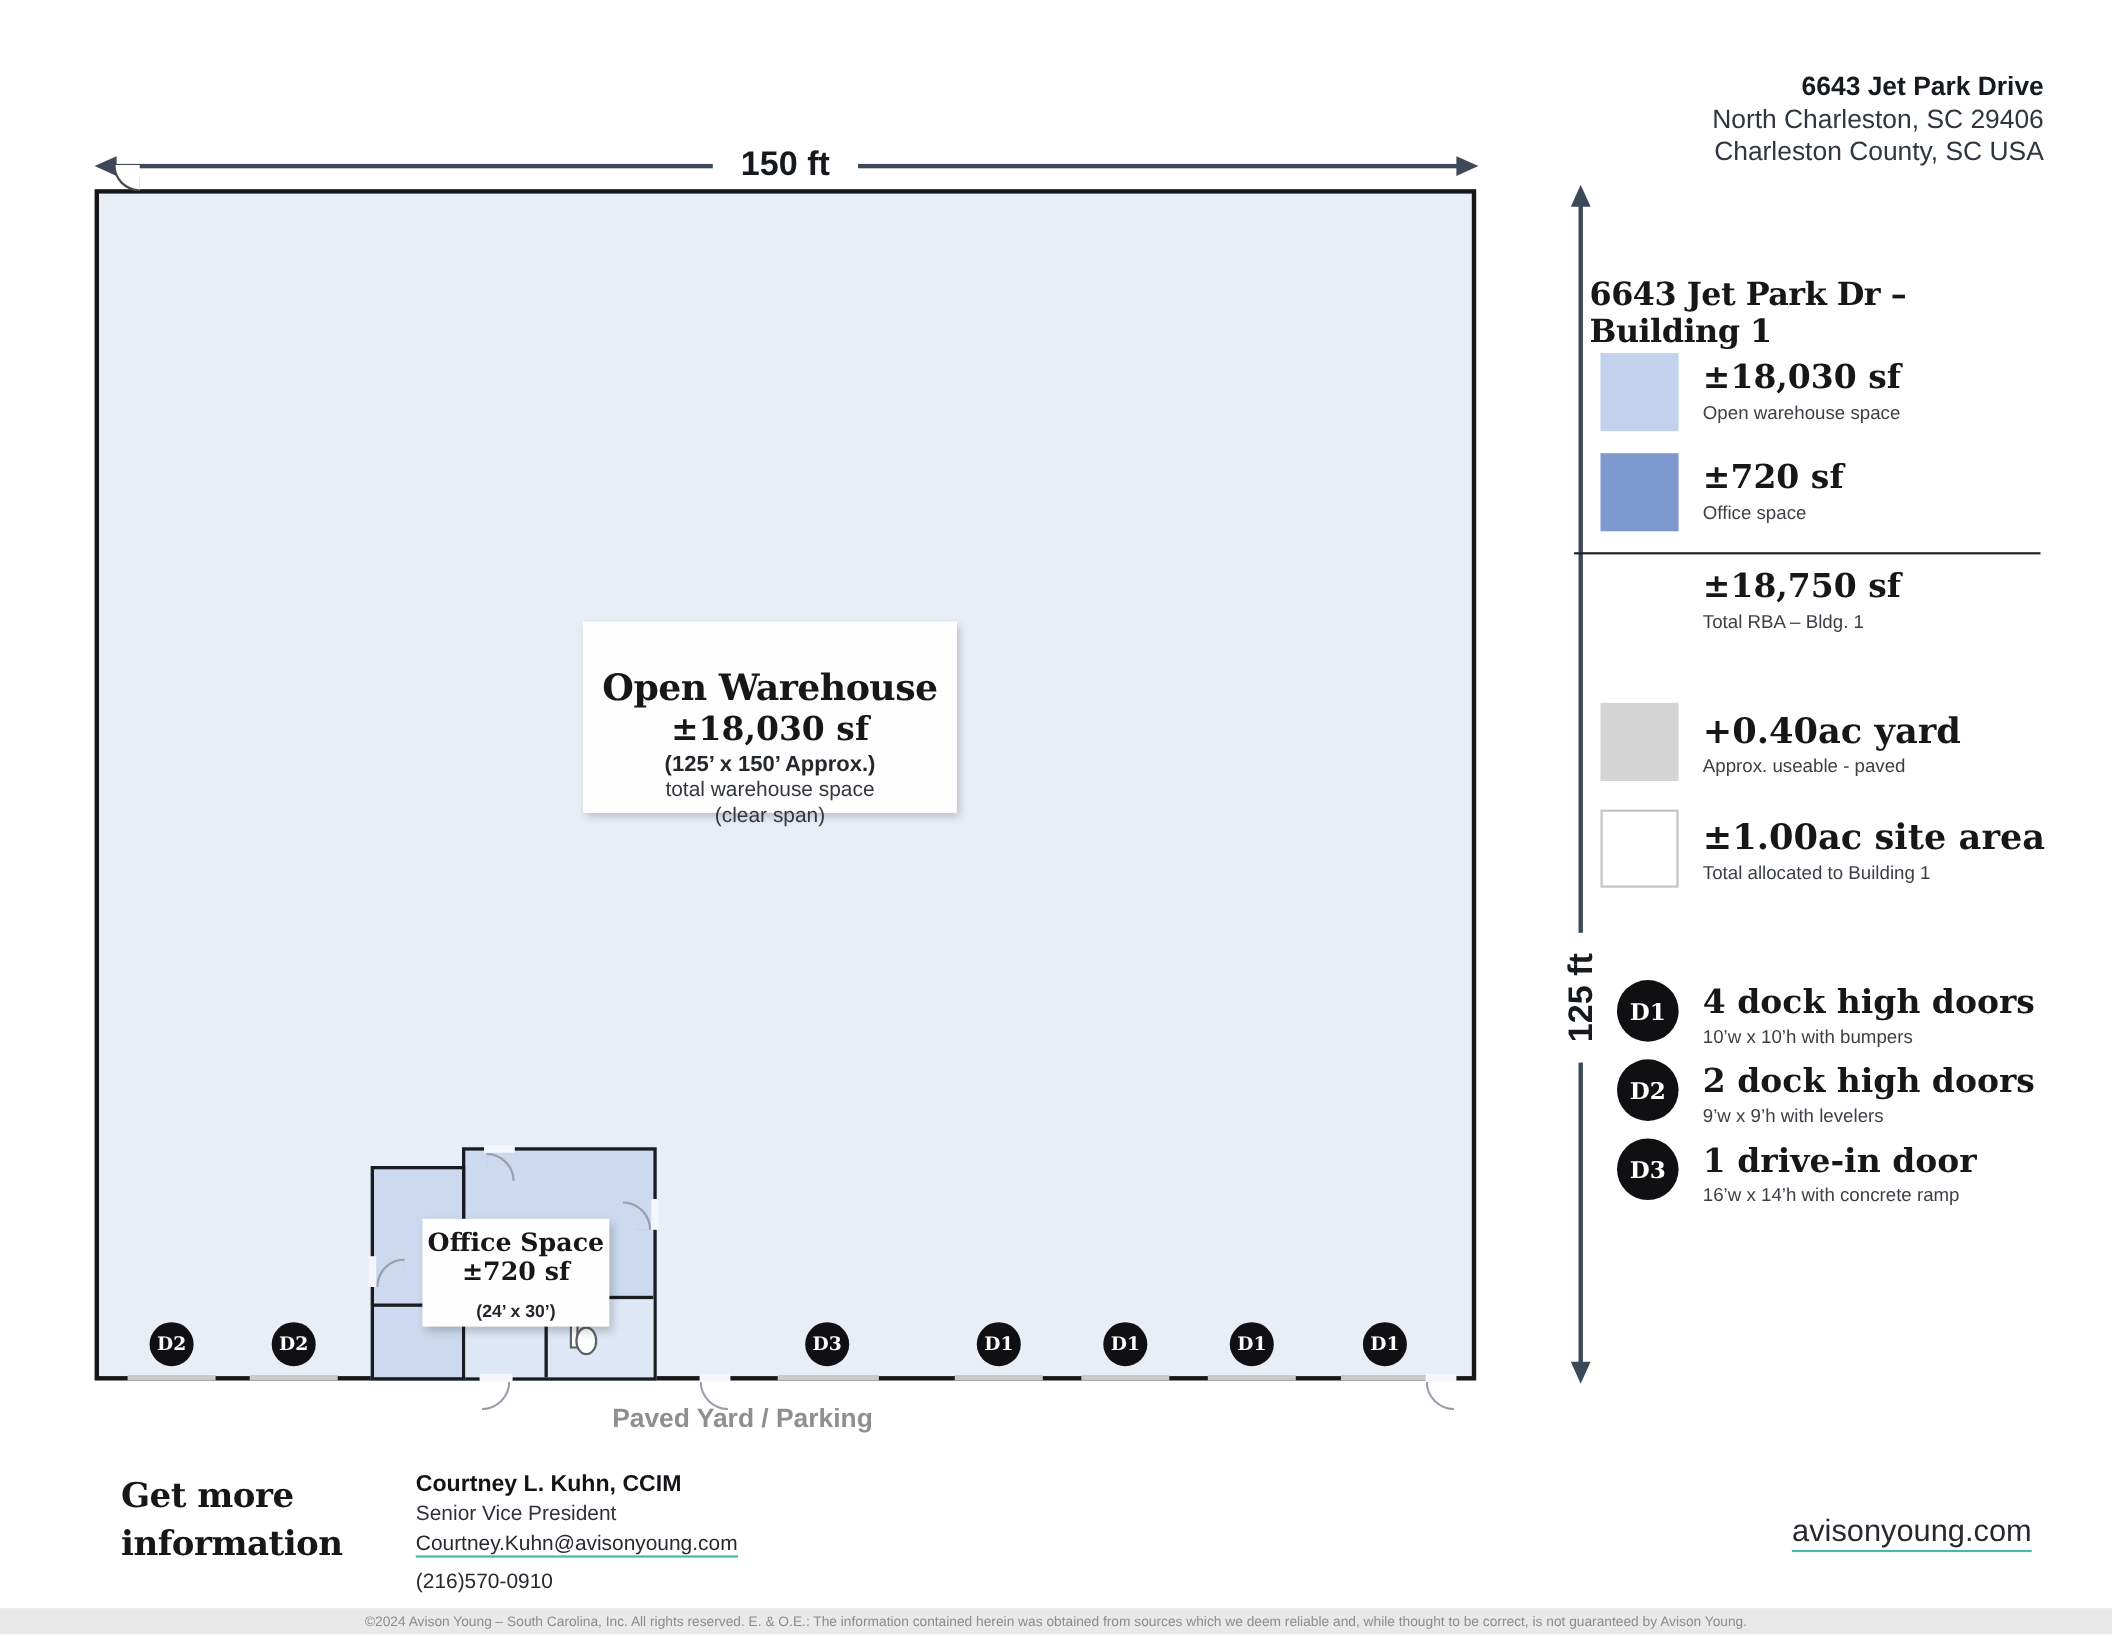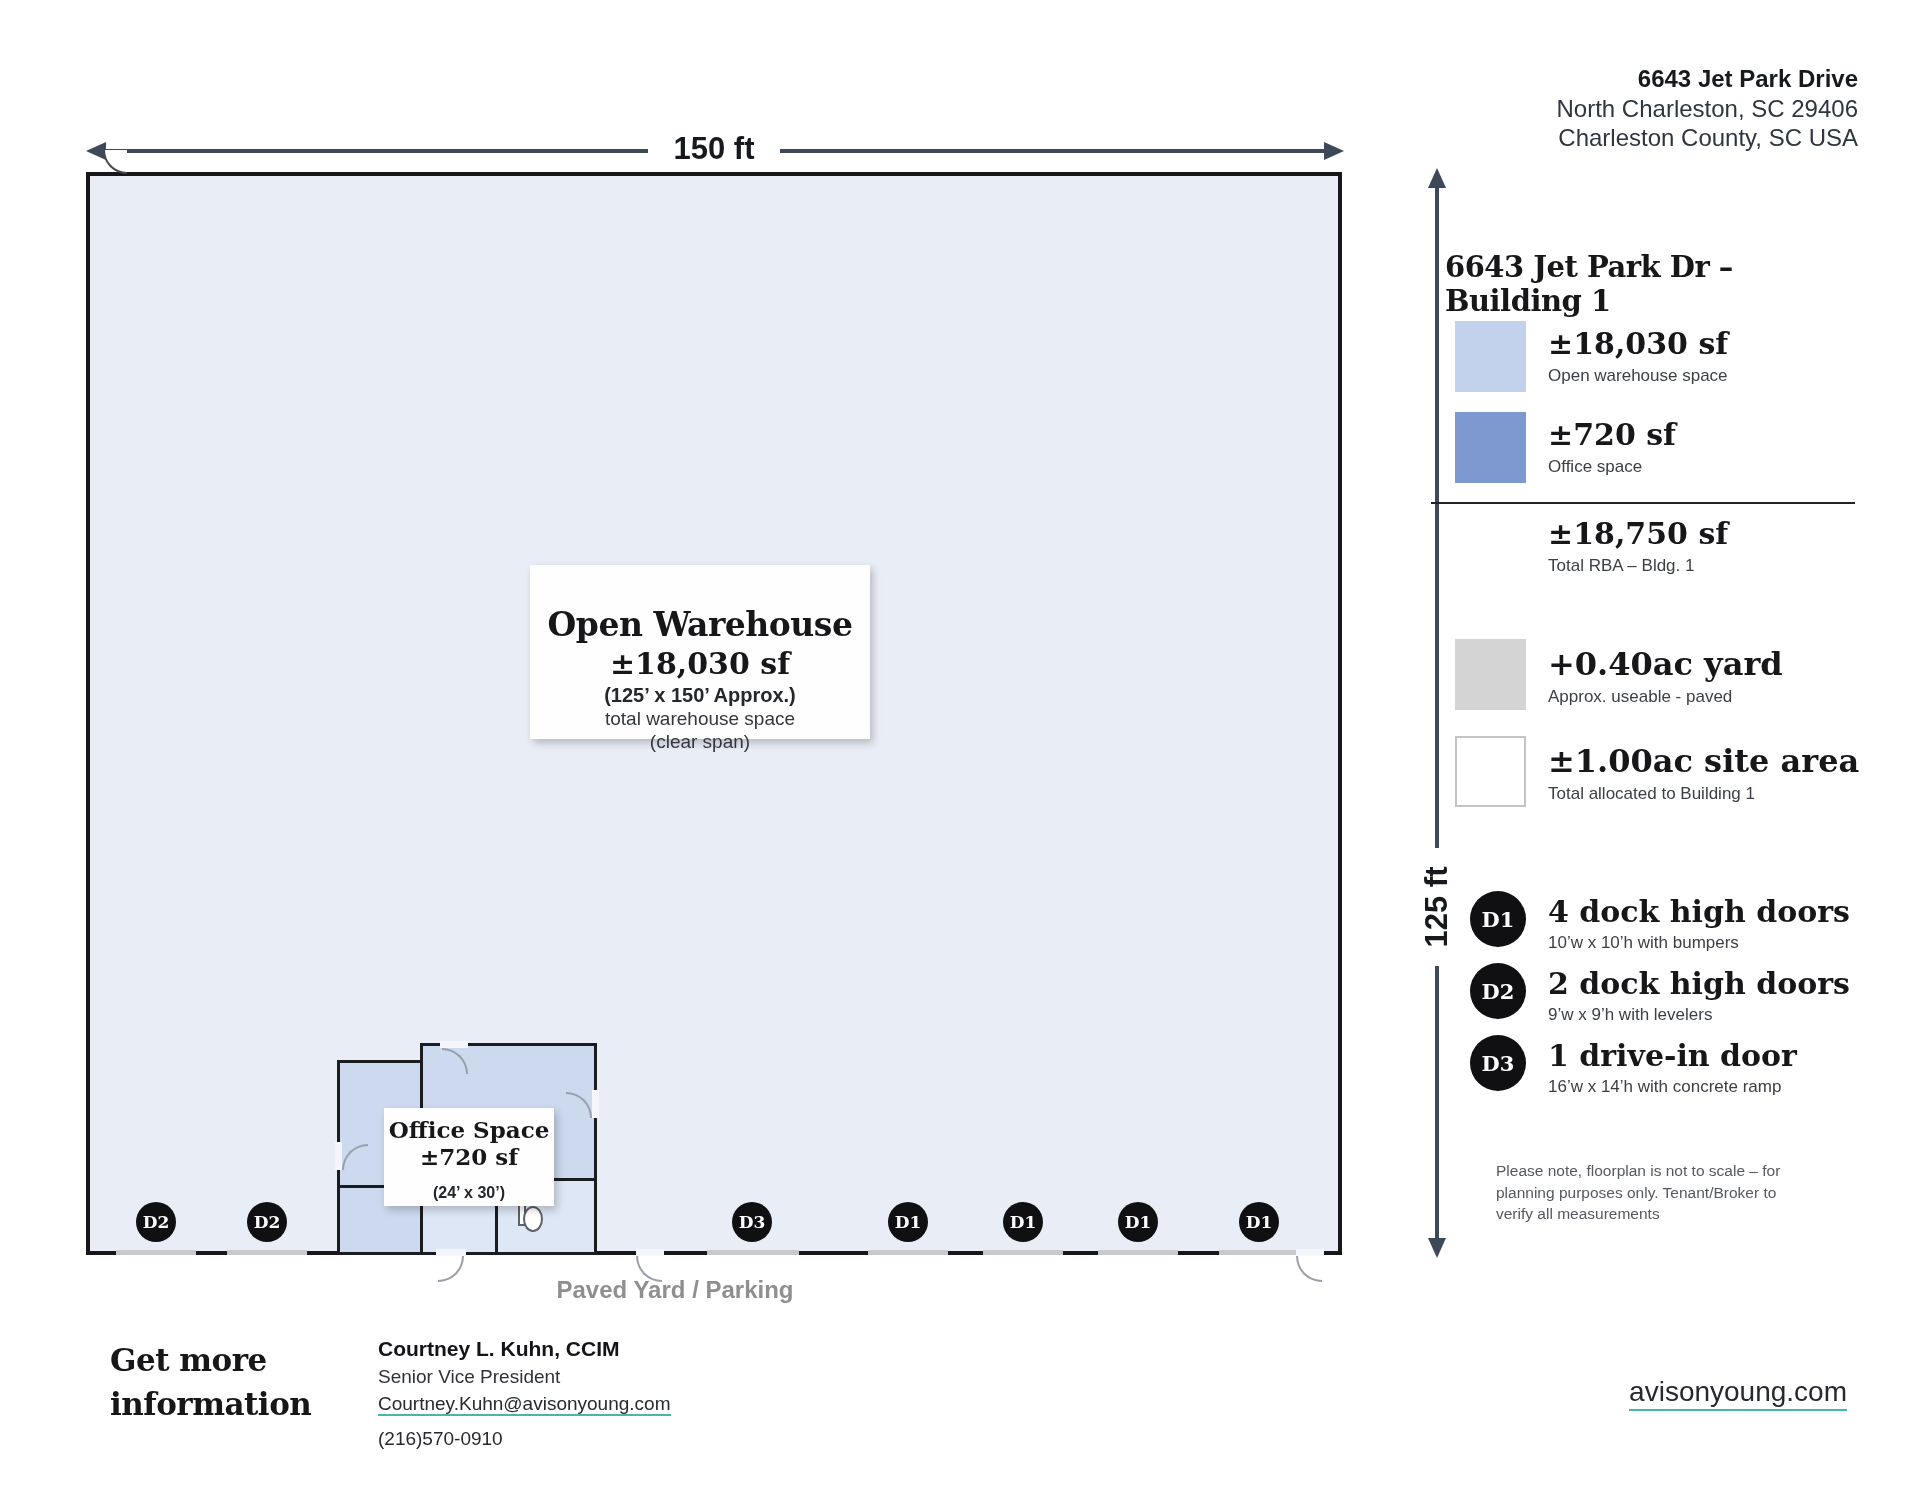--- a/index.html
+++ b/index.html
@@ -212,25 +212,25 @@
   <div class="door-desc" style="top:933px;">10’w x 10’h with bumpers</div>
 
   <div class="badge serif" style="top:963px;">D2</div>
   <div class="door-title serif" style="top:966px;">2 dock high doors</div>
   <div class="door-desc" style="top:1005px;">9’w x 9’h with levelers</div>
 
   <div class="badge serif" style="top:1035px;">D3</div>
   <div class="door-title serif" style="top:1038px;">1 drive-in door</div>
   <div class="door-desc" style="top:1077px;">16’w x 14’h with concrete ramp</div>
 
-  <div id="plan-note">Please note, floorplan is not to scale – for planning purposes only. Tenant/Broker to verify all measurements</div>
 
   <div id="get-more" class="serif">Get more information</div>
   <div id="contact">
     <div class="cname">Courtney L. Kuhn, CCIM</div>
     <div class="crole">Senior Vice President</div>
     <div><span class="cmail">Courtney.Kuhn@avisonyoung.com</span></div>
     <div style="margin-top:6px;">(216)570-0910</div>
   </div>
   <div id="website">avisonyoung.com</div>
 
+  <div id="footer">©2024 Avison Young – South Carolina, Inc. All rights reserved. E. &amp; O.E.: The information contained herein was obtained from sources which we deem reliable and, while thought to be correct, is not guaranteed by Avison Young.</div>
 
 </div>
 
 </body></html>

